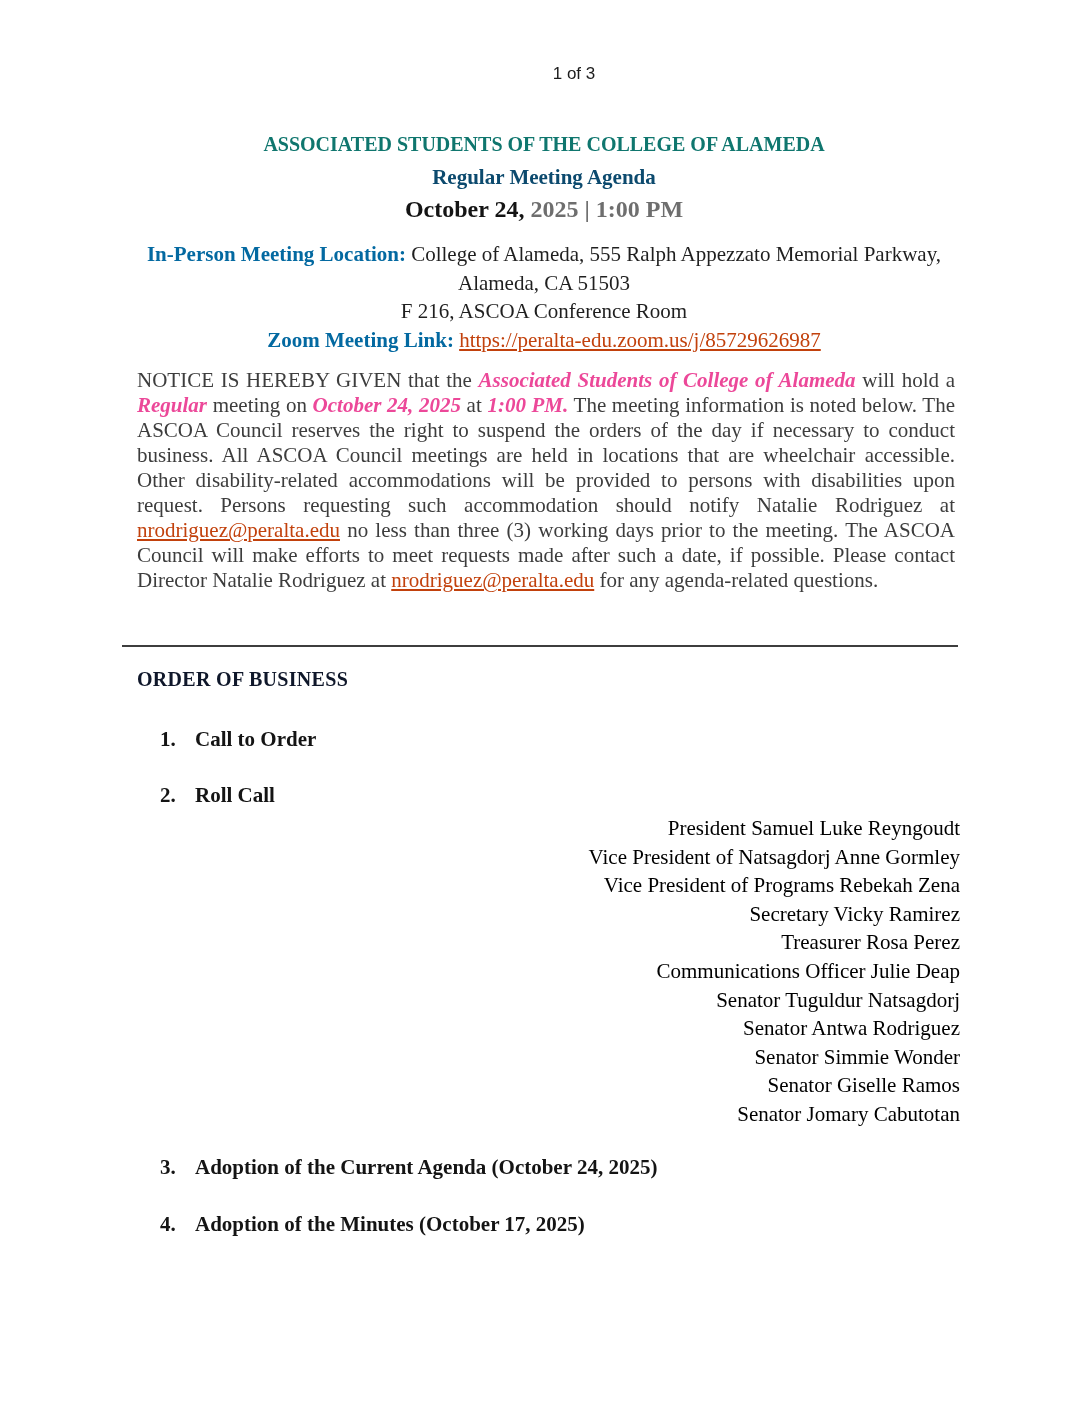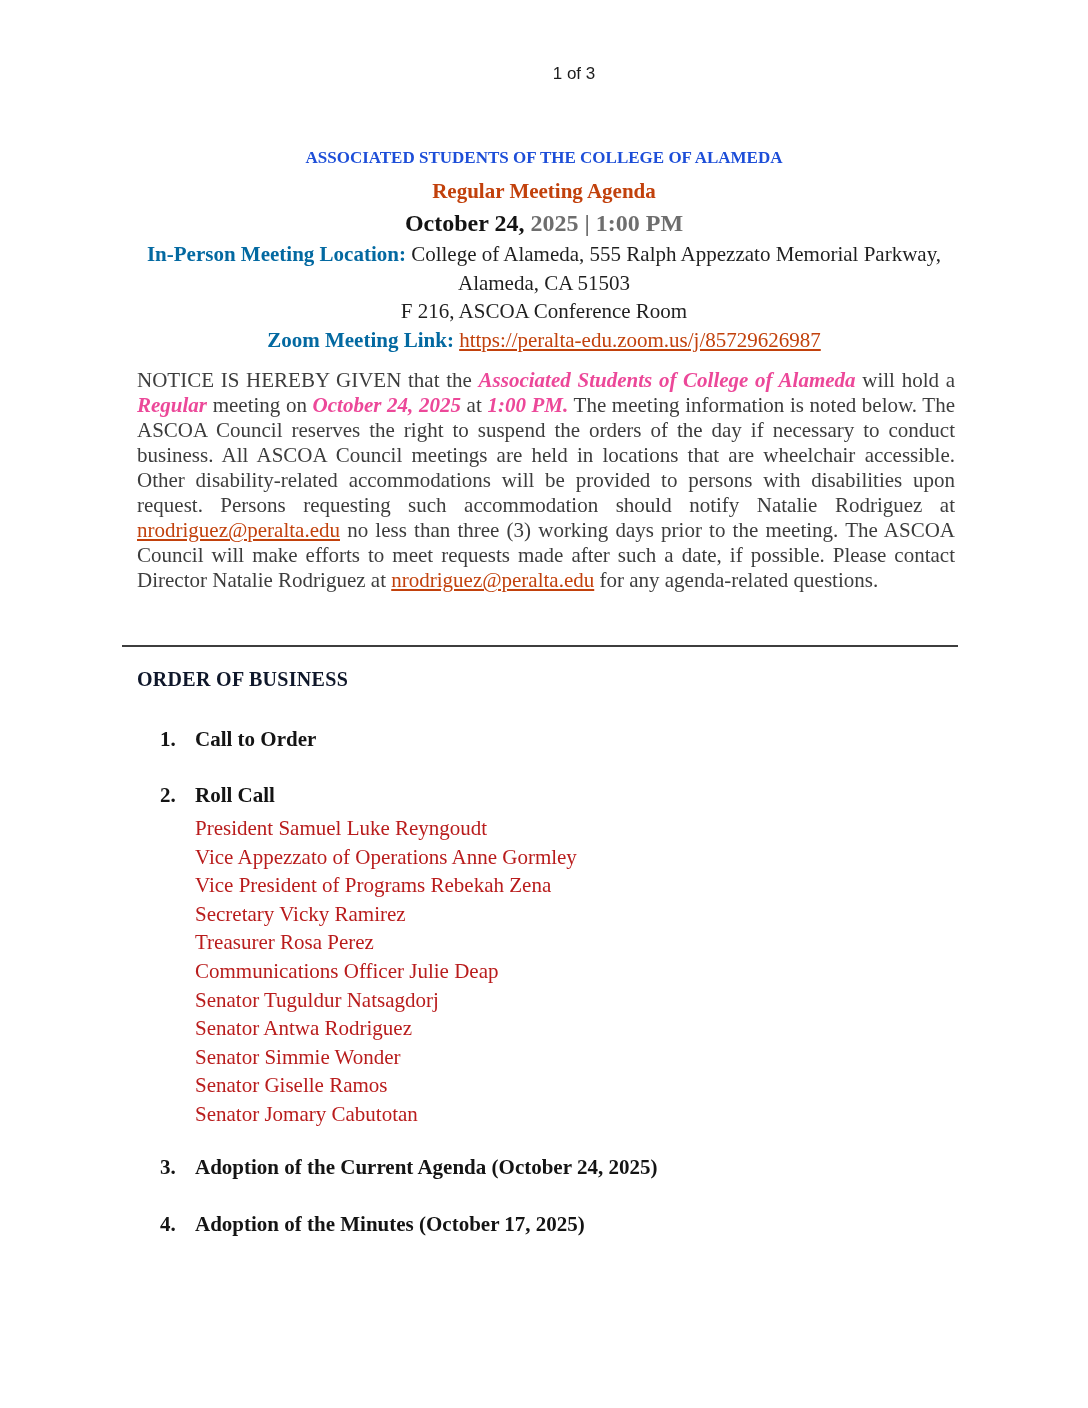--- a/index.html
+++ b/index.html
@@ -21,32 +21,32 @@
     font-size: 17px;
     color: #1c1c1c;
     padding-left: 30px;
   }
   .doc-header {
     position: absolute;
     top: 133px; left: 0; width: 100%;
     text-align: center;
   }
   .doc-title {
-    font-size: 17px;
+    font-size: 20px;
     font-weight: bold;
     line-height: 22px;
-    margin: 14px 0 11px 0;
-    color: #1d4ed8;
+    margin: 0 0 11px 0;
+    color: #0f766e;
   }
   .doc-subtitle {
     font-size: 21px;
     font-weight: bold;
     line-height: 22px;
     margin: 0 0 10px 0;
-    color: #c2410c;
+    color: #0c4a6e;
     font-family: Liberation Serif, serif;
   }
   .doc-dateline {
     font-size: 24px;
     font-weight: bold;
     line-height: 22px;
     color: #141414;
   }
   .date-muted { color: #6e6e6e; }
   .meeting-info {
@@ -99,21 +99,22 @@
     line-height: 22px;
     color: #141414;
   }
   .agenda-item .num { width: 35px; flex: none; }
   .item-2 { margin-top: 34px; }
   .item-3 { margin-top: 27px; }
   .item-4 { margin-top: 35px; }
   .roll-call {
     margin: 8px 0 0 35px;
     line-height: 28.6px;
-    color: #b91c1c;
+    color: #000000;
+    text-align: right;
   }
 </style>
 </head>
 <body>
 
 <div class="page">
 
   <div class="page-number">1 of 3</div>
 
   <div class="doc-header">
@@ -142,21 +143,21 @@
       <span>Call to Order</span>
     </div>
 
     <div class="agenda-item item-2">
       <span class="num">2.</span>
       <span>Roll Call</span>
     </div>
 
     <div class="roll-call">
       <div>President Samuel Luke Reyngoudt</div>
-      <div>Vice Appezzato of Operations Anne Gormley</div>
+      <div>Vice President of Natsagdorj Anne Gormley</div>
       <div>Vice President of Programs Rebekah Zena</div>
       <div>Secretary Vicky Ramirez</div>
       <div>Treasurer Rosa Perez</div>
       <div>Communications Officer Julie Deap</div>
       <div>Senator Tuguldur Natsagdorj</div>
       <div>Senator Antwa Rodriguez</div>
       <div>Senator Simmie Wonder</div>
       <div>Senator Giselle Ramos</div>
       <div>Senator Jomary Cabutotan</div>
     </div>

